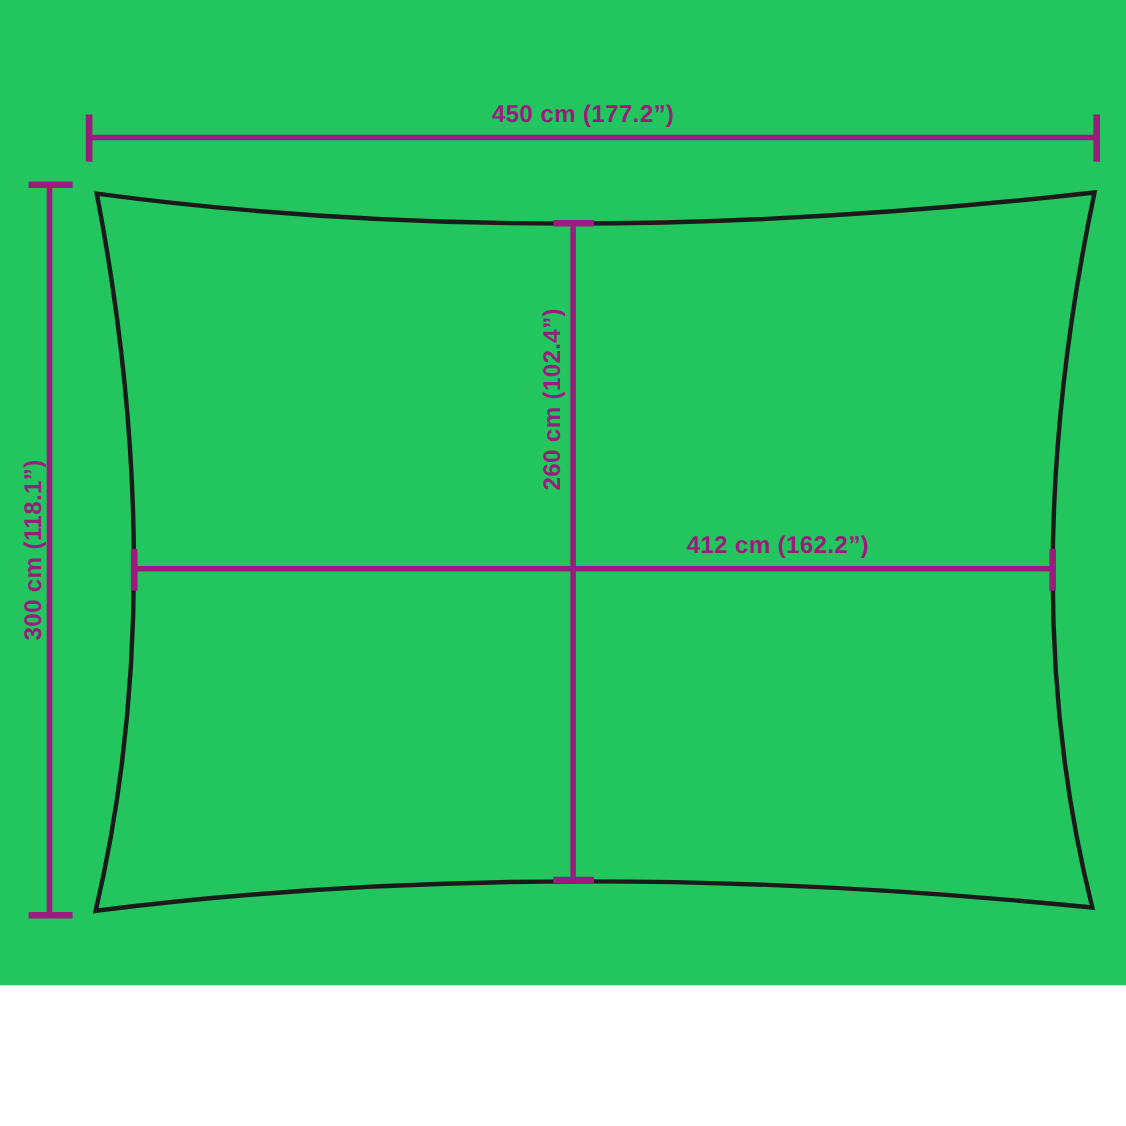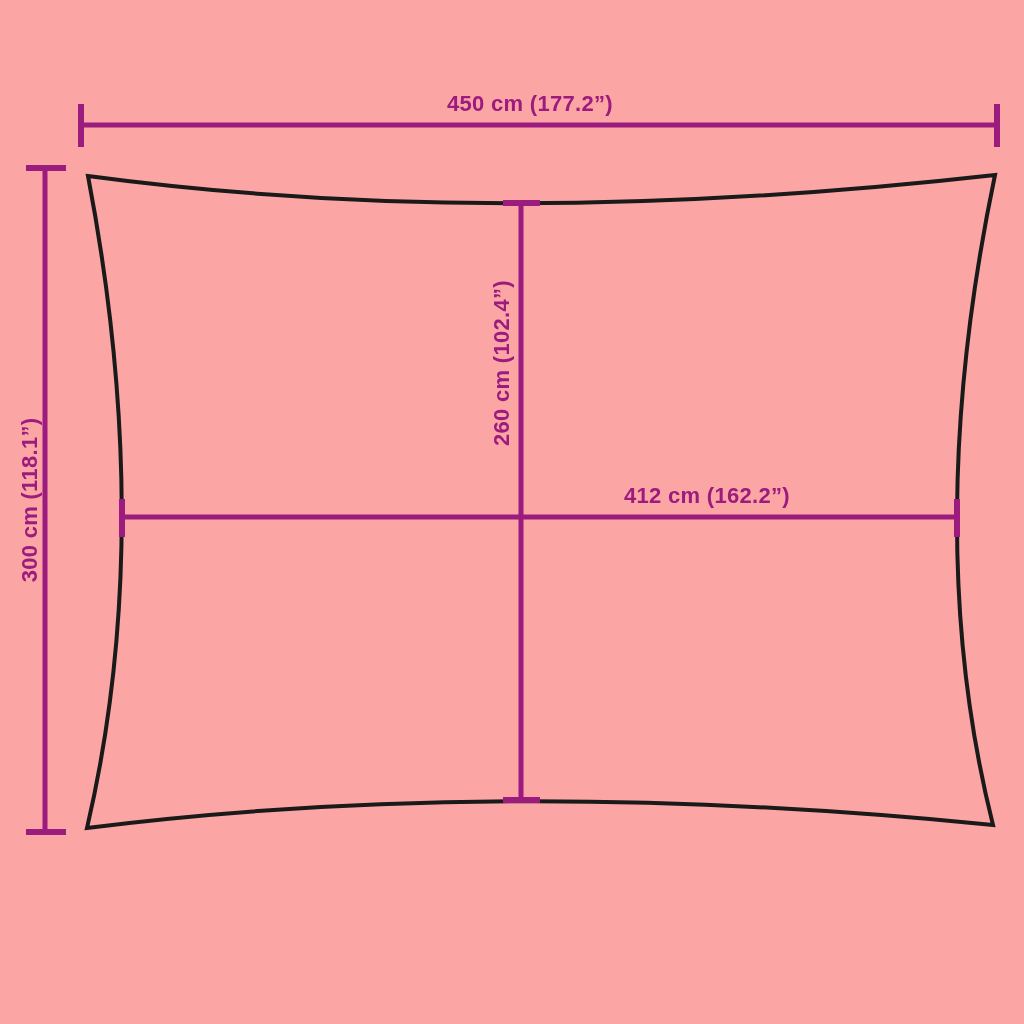--- a/index.html
+++ b/index.html
@@ -4,22 +4,22 @@
 <style>
   html, body {
     margin: 0;
     padding: 0;
     background: #ffffff;
     font-family: "Liberation Sans", sans-serif;
   }
   .canvas {
     position: relative;
     width: 1024px;
-    height: 1024px;
-    background: #fca5a5;
+    height: 896px;
+    background: #22c55e;
     overflow: hidden;
     text-decoration: underline;
   }
   svg { display: block; }
   .sail-outline {
     fill: none;
     stroke: #1a1a1a;
     stroke-width: 4;
     stroke-linejoin: miter;
     stroke-miterlimit: 12;

